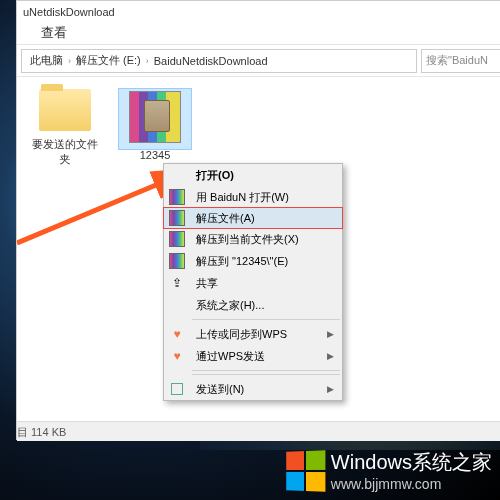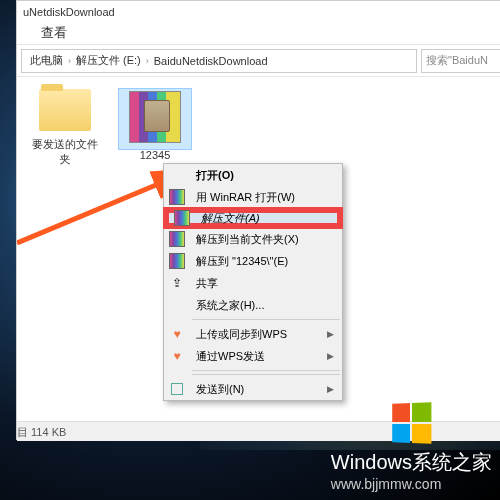--- a/index.html
+++ b/index.html
@@ -21,28 +21,28 @@
 .folder-icon { width: 52px; height: 42px; margin: 0 auto 6px; background: linear-gradient(#ffe9a8, #f5d06a); border-radius: 2px; position: relative; }
 .folder-icon::before { content: ""; position: absolute; top: -5px; left: 2px; width: 22px; height: 7px; background: #f5d06a; border-radius: 2px 2px 0 0; }
 .rar-icon { width: 52px; height: 52px; margin: 0 auto 4px; background: linear-gradient(90deg, #d94a8a 0%, #d94a8a 18%, #7a4aa8 18%, #7a4aa8 36%, #4a7ad9 36%, #4a7ad9 54%, #4ac97a 54%, #4ac97a 72%, #e8d94a 72%, #e8d94a 100%); position: relative; border: 1px solid #888; }
 .rar-icon::after { content: ""; position: absolute; top: 8px; left: 14px; width: 24px; height: 30px; background: linear-gradient(#c0b090, #a89070); border-radius: 2px; border: 1px solid #786040; }
 .rar-selected { outline: 1px solid #99ccff; background: #cce8ff; padding: 2px; }
 .filelabel { font-size: 11px; color: #333; word-break: break-all; }
 .statusbar { height: 20px; background: #f0f0f0; border-top: 1px solid #ddd; font-size: 11px; color: #555; line-height: 20px; }
 .arrow { position: absolute; top: 88px; left: 0; width: 190px; height: 80px; pointer-events: none; z-index: 5; }
 .context-menu { position: absolute; top: 86px; left: 146px; width: 180px; background: #f0f0f0; border: 1px solid #bababa; box-shadow: 3px 3px 6px rgba(0,0,0,0.3); font-size: 11px; z-index: 10; }
 .cm-item { height: 22px; display: flex; align-items: center; padding-left: 32px; padding-right: 8px; position: relative; cursor: default; }
-.cm-item.hover { background: #d8e6f2; border: 6px solid #ef4444; margin: -1px; font-style: italic; }
+.cm-item.hover { background: #d8e6f2; border: 1px solid #ef4444; margin: -1px; }
 .cm-sep { height: 1px; background: #d0d0d0; margin: 3px 2px 3px 28px; }
 .cm-icon { position: absolute; left: 5px; width: 16px; height: 16px; display: flex; align-items: center; justify-content: center; font-size: 12px; }
 .cm-sub { margin-left: auto; color: #666; font-size: 9px; }
 .ic-rar { background: linear-gradient(90deg,#d94a8a,#7a4aa8,#4a7ad9,#4ac97a,#e8d94a); border: 0.5px solid #666; }
 .ic-wps { color: #e74; }
 .ic-send { border: 1px solid #5a9; width: 12px; height: 12px; }
-.watermark { position: absolute; bottom: 8px; right: 8px; display: flex; align-items: center; gap: 6px; z-index: 20; flex-direction: column; }
+.watermark { position: absolute; bottom: 8px; right: 8px; display: flex; align-items: center; gap: 6px; z-index: 20; }
 .winlogo { width: 40px; height: 40px; display: grid; grid-template-columns: 1fr 1fr; grid-template-rows: 1fr 1fr; gap: 2px; transform: perspective(100px) rotateY(-12deg); }
 .winlogo div:nth-child(1){background:#f25022}.winlogo div:nth-child(2){background:#7fba00}.winlogo div:nth-child(3){background:#00a4ef}.winlogo div:nth-child(4){background:#ffb900}
 .wmtext { color: #fff; }
 .wmtext .t1 { font-size: 20px; font-weight: 300; }
 .wmtext .t2 { font-size: 14px; color: #ccc; }
 </style>
 </head>
 <body>
 
 <div class="desktop-bg">
@@ -86,21 +86,21 @@
         </defs>
       <line x1="0" y1="78" x2="175" y2="5" stroke="#ff5a1f" stroke-width="5" marker-end="url(#ah)"></line>
     </svg>
 
     <div class="context-menu">
       <div class="cm-item">
           <b>打开(O)</b>
         </div>
       <div class="cm-item">
           <span class="cm-icon ic-rar"></span>
-          <span>用 WinRAR 打开(W)</span>
+          <span>用 BaiduN 打开(W)</span>
         </div>
       <div class="cm-item hover">
           <span class="cm-icon ic-rar"></span>
           <span>解压文件(A)</span>
         </div>
       <div class="cm-item">
           <span class="cm-icon ic-rar"></span>
           <span>解压到当前文件夹(X)</span>
         </div>
       <div class="cm-item">

